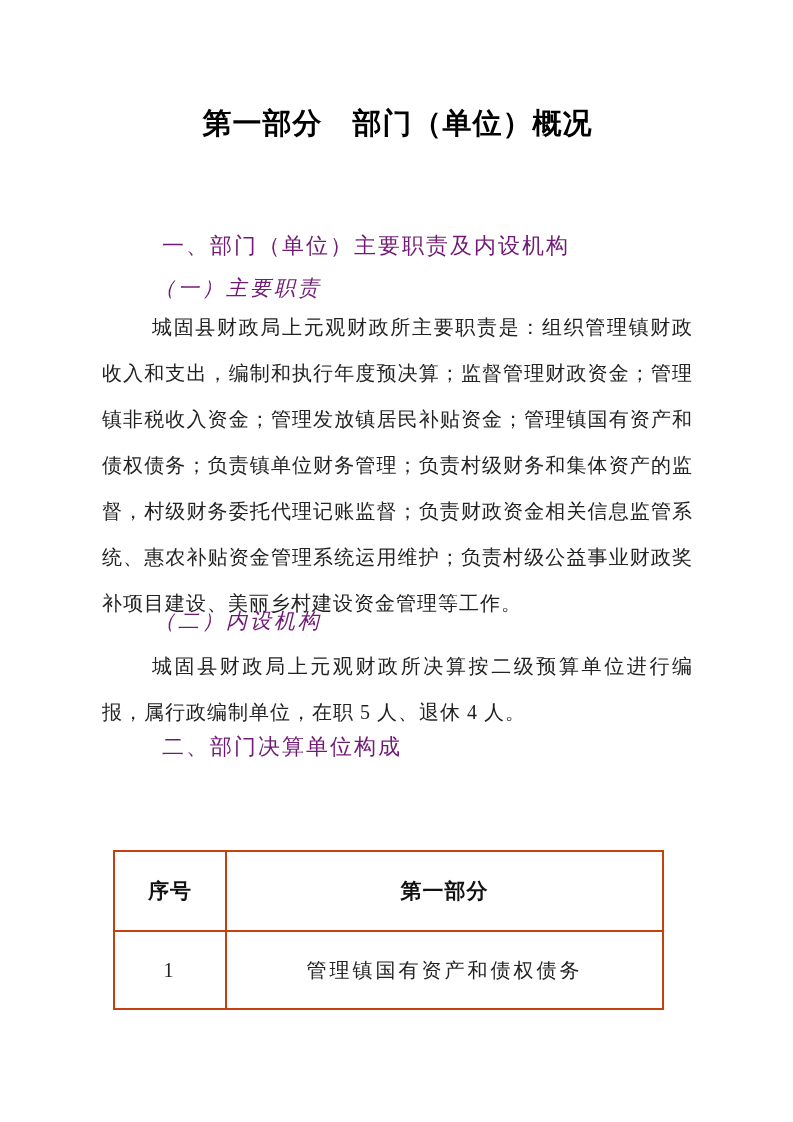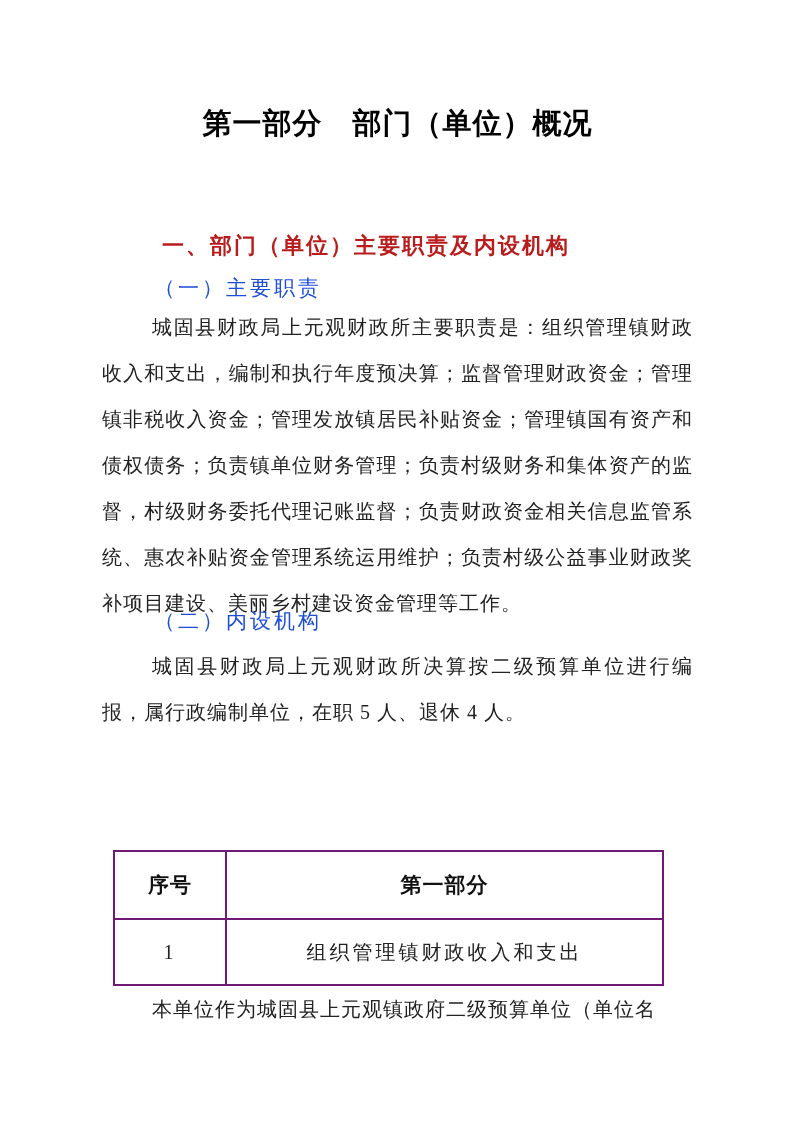--- a/index.html
+++ b/index.html
@@ -26,58 +26,59 @@
     text-align: center;
     font-size: 29px;
     line-height: 50px;
     font-weight: 700;
     color: #000000;
     letter-spacing: 1px;
     font-family: "Liberation Serif", "DejaVu Serif", serif;
   }
   .h-bold {
     font-family: "Liberation Sans", "DejaVu Sans", sans-serif;
-    font-weight: 700;
+    font-weight: 400;
     font-size: 22px;
     line-height: 42px;
     letter-spacing: 2px;
     text-indent: 60px;
-    color: #b91c1c;
+    color: #701a75;
     white-space: nowrap;
   }
   .sub-kai {
     font-size: 21px;
     line-height: 42px;
     letter-spacing: 3px;
     text-indent: 52px;
-    color: #1d4ed8;
+    font-style: italic;
+    color: #701a75;
     white-space: nowrap;
   }
   .para {
     font-size: 20px;
     line-height: 46px;
     letter-spacing: 1px;
     text-indent: 50px;
     text-align: justify;
     color: #222222;
   }
   .units-table {
     position: absolute;
     left: 113px;
     top: 850px;
     width: 549px;
     border-collapse: collapse;
     table-layout: fixed;
   }
   .units-table th,
   .units-table td {
-    border: 2px solid #701a75;
+    border: 2px solid #c2410c;
     text-align: center;
     vertical-align: middle;
-    padding: 10px;
+    padding: 16px;
   }
   .units-table th {
     height: 46px;
     font-family: "Liberation Sans", "DejaVu Sans", sans-serif;
     font-weight: 700;
     font-size: 21px;
     letter-spacing: 1px;
     color: #111111;
   }
   .units-table td {
@@ -100,36 +101,36 @@
   <div class="block h-bold" style="top:225px">一、部门（单位）主要职责及内设机构</div>
 
   <div class="block sub-kai" style="top:267px">（一）主要职责</div>
 
   <div class="block para" style="top:304px">城固县财政局上元观财政所主要职责是：组织管理镇财政收入和支出，编制和执行年度预决算；监督管理财政资金；管理镇非税收入资金；管理发放镇居民补贴资金；管理镇国有资产和债权债务；负责镇单位财务管理；负责村级财务和集体资产的监督，村级财务委托代理记账监督；负责财政资金相关信息监管系统、惠农补贴资金管理系统运用维护；负责村级公益事业财政奖补项目建设、美丽乡村建设资金管理等工作。</div>
 
   <div class="block sub-kai" style="top:600px">（二）内设机构</div>
 
   <div class="block para" style="top:643px">城固县财政局上元观财政所决算按二级预算单位进行编报，属行政编制单位，在职 5 人、退休 4 人。</div>
 
+  <div class="block h-bold" style="top:726px">二、部门决算单位构成</div>
 
 
   <table class="units-table">
     <colgroup>
       <col class="col-index">
       <col class="col-name">
     </colgroup>
     <thead>
       <tr>
         <th>序号</th>
         <th>第一部分</th>
       </tr>
     </thead>
     <tbody>
       <tr>
         <td>1</td>
-        <td>组织管理镇财政收入和支出</td>
+        <td>管理镇国有资产和债权债务</td>
       </tr>
     </tbody>
   </table>
 
-  <div class="block para" style="top:986px">本单位作为城固县上元观镇政府二级预算单位（单位名</div>
 
 </div>
 
 </body></html>

